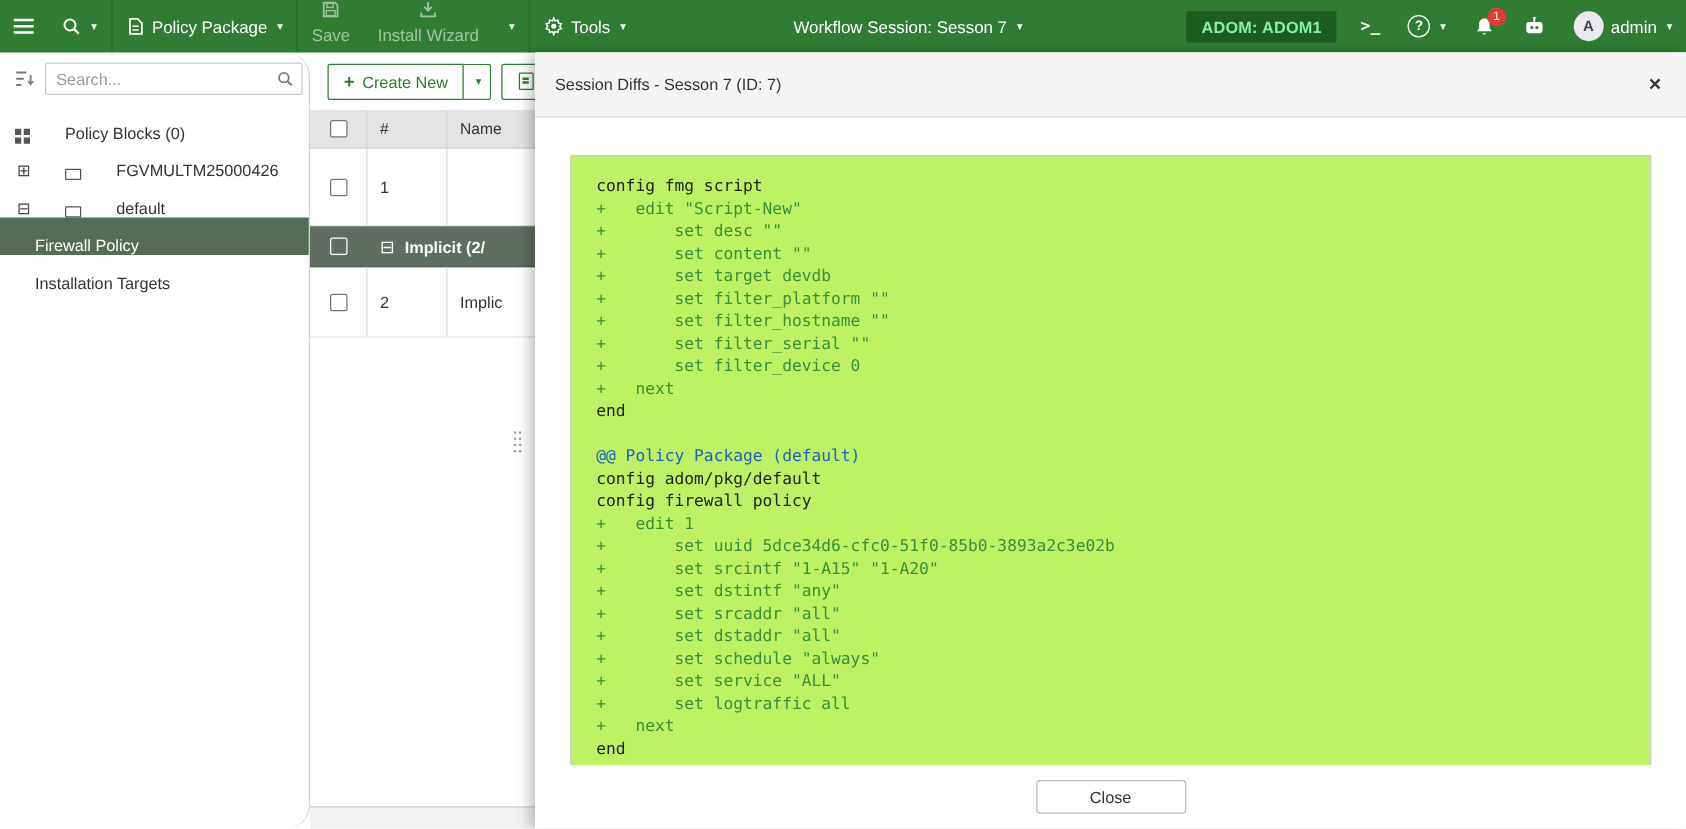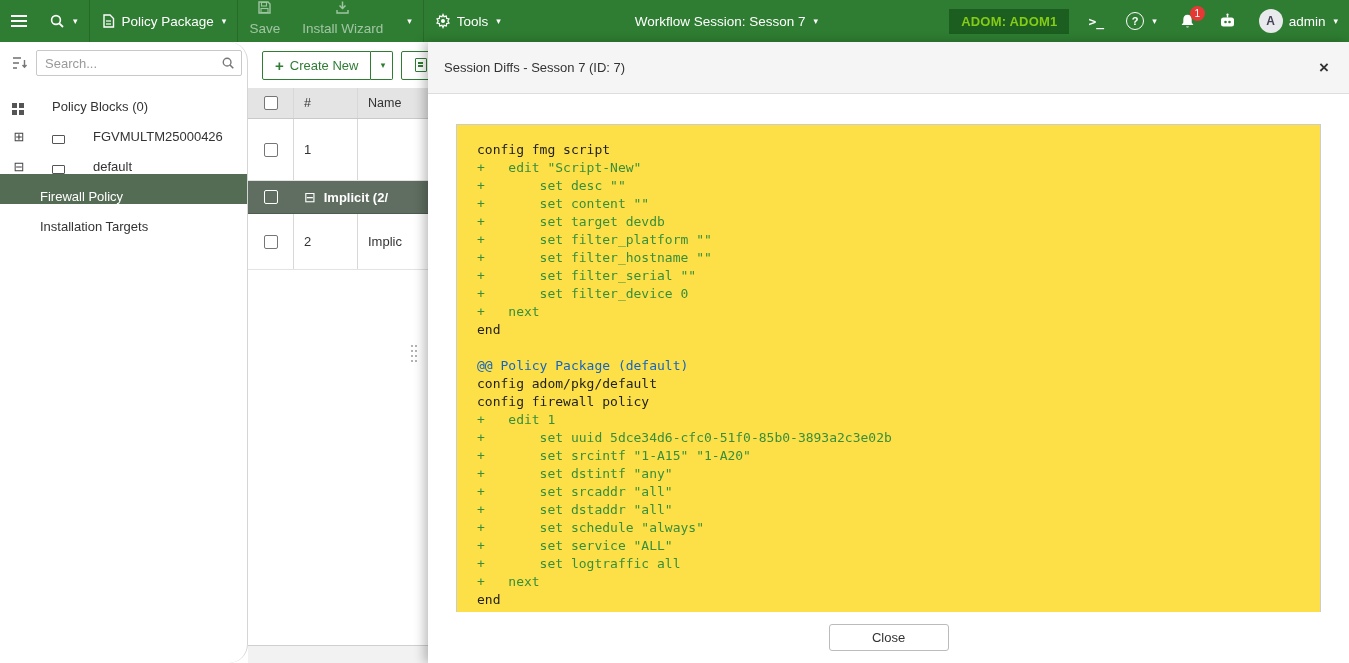--- a/index.html
+++ b/index.html
@@ -7,38 +7,38 @@
   body { font-family:"Liberation Sans", sans-serif; font-size:13px; color:#333; background:#fff; position:relative; }
 
   
   .navbar { position:absolute; top:0; left:0; width:1349px; height:42px; background:#2e7d32; display:flex; align-items:center; color:#fff; z-index:5; }
   .nav-item { display:flex; align-items:center; gap:6px; padding:0 11px; height:42px; cursor:pointer; white-space:nowrap; font-size:13.5px; }
   .nav-item.disabled { color:rgba(255,255,255,0.55);flex-direction:column; }
   .nav-item.disabled svg { opacity:.55; }
   .caret { font-size:9px; line-height:1; margin-left:2px; }
   .nav-sep { width:1px; height:42px; background:rgba(0,0,0,0.15); }
   .hamburger { display:inline-block; width:16px; height:2px; background:#fff; box-shadow:0 5px 0 #fff, 0 10px 0 #fff; margin-top:-10px; }
-  .adom-badge { background:#1b5e20; color:#84cc16; font-weight:bold; padding:5px 12px; font-size:13px; letter-spacing:.2px; margin:13px 8px; }
+  .adom-badge { background:#1b5e20; color:#86efac; font-weight:bold; padding:5px 12px; font-size:13px; letter-spacing:.2px; margin:13px 8px; }
   .terminal-glyph { font-family:"DejaVu Sans Mono", monospace; font-weight:bold; font-size:13px; }
   .help-circle { width:18px; height:18px; border:1.6px solid #fff; border-radius:50%; display:flex; align-items:center; justify-content:center; font-size:11px; font-weight:bold; }
   .bell-wrap { position:relative; }
   .badge-red { position:absolute; top:-7px; right:-9px; background:#e53935; color:#fff; border-radius:8px; min-width:15px; height:15px; font-size:10px; display:flex; align-items:center; justify-content:center; padding:0 3px; }
   .avatar { width:24px; height:24px; border-radius:50%; background:#e8eaed; color:#445; display:flex; align-items:center; justify-content:center; font-size:12px; font-weight:bold; }
   .push-center { margin-left:auto; }
   .push-right { margin-left:auto; display:flex; align-items:center; }
 
   
   .sidebar { position:absolute; top:42px; left:0; width:248px; bottom:0; background:#fff; border-right:1px solid #d5d5d5; z-index:2;border-radius:19px; }
   .sb-search-row { display:flex; align-items:center; gap:8px; padding:8px 10px 8px 12px; }
   .sb-sort-icon { flex:0 0 auto; }
   .sb-search-box { flex:1; display:flex; align-items:center; border:1px solid #c9c9c9; border-radius:2px; height:26px; padding:0 6px 0 8px; }
   .sb-search-box input { border:none; outline:none; flex:1; font-size:13px; color:#333; font-family:"Liberation Sans",sans-serif; }
   .sb-search-box input::placeholder { color:#9a9a9a; }
   .tree-item { display:flex; align-items:flex-end; height:30px; padding-left:12px; cursor:pointer; color:#333;gap:20px; }
-  .tree-item.indent { padding-left:40px; }
+  .tree-item.indent { padding-left:28px; }
   .tree-item.selected { background:#546b54; color:#fff; }
   .expander { font-size:13px; color:#444; margin-right:6px; width:14px; text-align:center; }
   .sb-icon { display:inline-block; margin-right:8px; }
   .policy-blocks-icon { width:5px; height:5px; background:#555; box-shadow:7px 0 0 #555, 0 7px 0 #555, 7px 7px 0 #555; margin-right:15px; margin-bottom:6px; }
   .device-icon { width:13px; height:9px; border:1.5px solid #555; border-radius:1px; }
   .tree-label { overflow:hidden; text-overflow:ellipsis; white-space:nowrap; }
 
   
   .content { position:absolute; top:42px; left:248px; right:0; bottom:0; background:#fff; z-index:1; }
   .toolbar { height:46px; display:flex; align-items:center; padding-left:14px; gap:8px; background:#fff; }
@@ -67,21 +67,21 @@
   .content-footer { position:absolute; left:0; right:0; bottom:0; height:18px; background:#f2f2f2; border-top:1px solid #cfcfcf; }
   .drag-dots { position:absolute; left:163px; top:303px; width:10px; height:22px; }
   .drag-dots i { display:block; width:2px; height:2px; background:#9a9a9a; border-radius:50%;
     box-shadow:4px 0 0 #9a9a9a, 0 5px 0 #9a9a9a, 4px 5px 0 #9a9a9a, 0 10px 0 #9a9a9a, 4px 10px 0 #9a9a9a, 0 15px 0 #9a9a9a, 4px 15px 0 #9a9a9a; }
 
   
   .modal { position:absolute; top:42px; left:428px; right:0; bottom:0; background:#fff; z-index:10; box-shadow:-4px 0 10px rgba(0,0,0,0.25); display:flex; flex-direction:column; }
   .modal-header { height:52px; background:#f5f5f5; border-bottom:1px solid #ddd; display:flex; align-items:center; padding:0 20px 0 16px; font-size:13px; color:#333; flex:0 0 auto; }
   .modal-close { margin-left:auto; font-size:17px; font-weight:bold; color:#333; cursor:pointer; line-height:1; }
   .modal-body { flex:1; padding:30px 28px 0 28px; overflow:hidden; }
-  .diff-block { border:1px solid #ccc; height:504px; padding:16px 20px; overflow:hidden; background:#fde047; }
+  .diff-block { border:1px solid #ccc; height:504px; padding:16px 20px; overflow:hidden; background:#bef264; }
   .diff-line { font-family:"DejaVu Sans Mono", monospace; font-size:13px; line-height:18px; white-space:pre; color:#222; }
   .diff-line.add { color:#388e3c; }
   .diff-line.hunk { color:#1565c0; }
   .modal-footer { flex:0 0 51px; display:flex; align-items:center; justify-content:center; }
   .btn-close { min-width:120px; height:27px; background:#fff; border:1px solid #bbb; border-radius:3px; font-size:13px; color:#333; cursor:pointer; font-family:"Liberation Sans",sans-serif; }
   svg { display:block; }
 </style>
 </head>
 <body>
 

